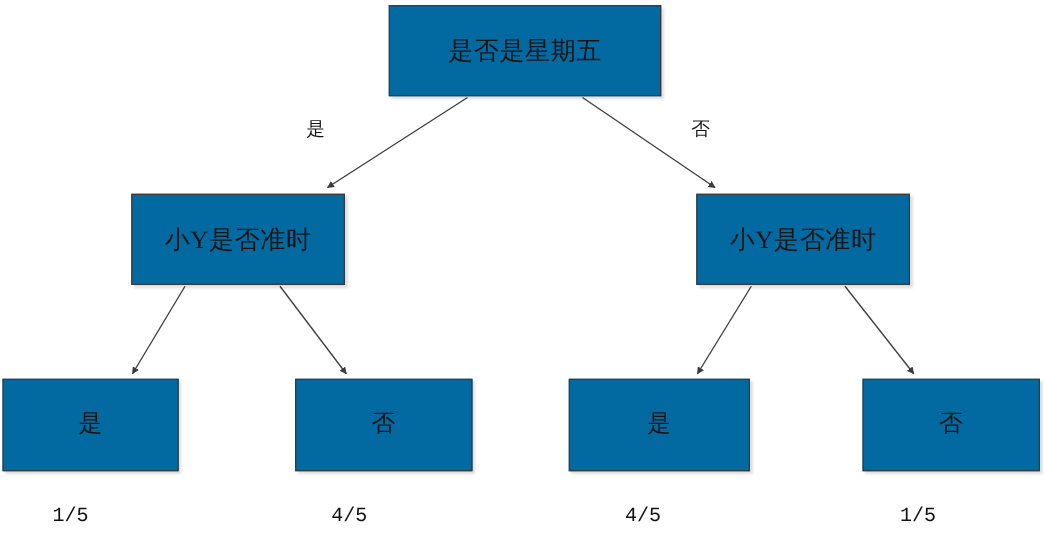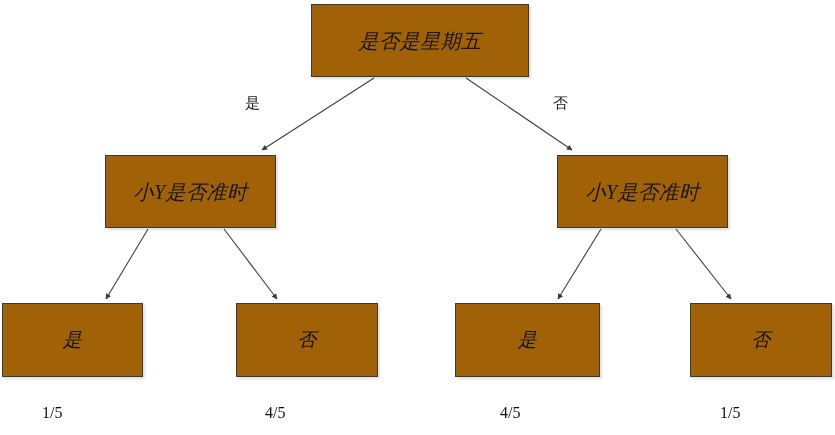--- a/index.html
+++ b/index.html
@@ -25,28 +25,27 @@
     top: 0;
     width: 835px;
     height: 435px;
     z-index: 1;
   }
   
   .node {
     position: absolute;
     z-index: 2;
     box-sizing: border-box;
-    background: #a16207;
+    background: #0369a1;
     border: 1px solid #3a3a3a;
     box-shadow: 2px 2px 2px rgba(0, 0, 0, 0.13);
     display: flex;
     align-items: center;
     justify-content: center;
     text-align: center;
-    font-style: italic;
   }
   .node-label {
     font-family: "Liberation Serif", "DejaVu Serif", serif;
     font-size: 20px;
     line-height: 1.2;
     color: #151515;
     letter-spacing: 0.5px;
     white-space: nowrap;
   }
   .leaf .node-label {
@@ -58,21 +57,21 @@
     z-index: 3;
     font-family: "Liberation Serif", "DejaVu Serif", serif;
     font-size: 15px;
     color: #161616;
     white-space: nowrap;
   }
   
   .prob {
     position: absolute;
     z-index: 3;
-    font-family: Liberation Serif, serif;
+    font-family: Liberation Mono, monospace;
     font-size: 16px;
     color: #111111;
     white-space: nowrap;
     text-align: right;
   }
 </style>
 </head>
 <body>
 
 <div id="canvas">

